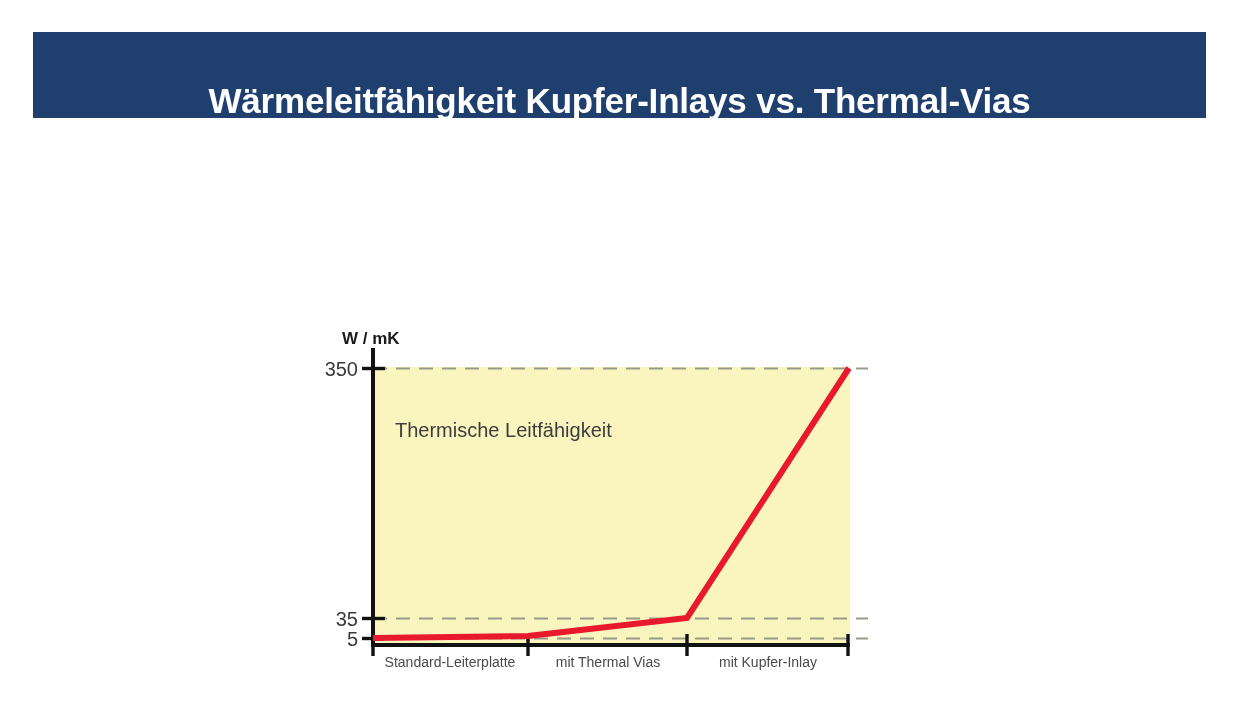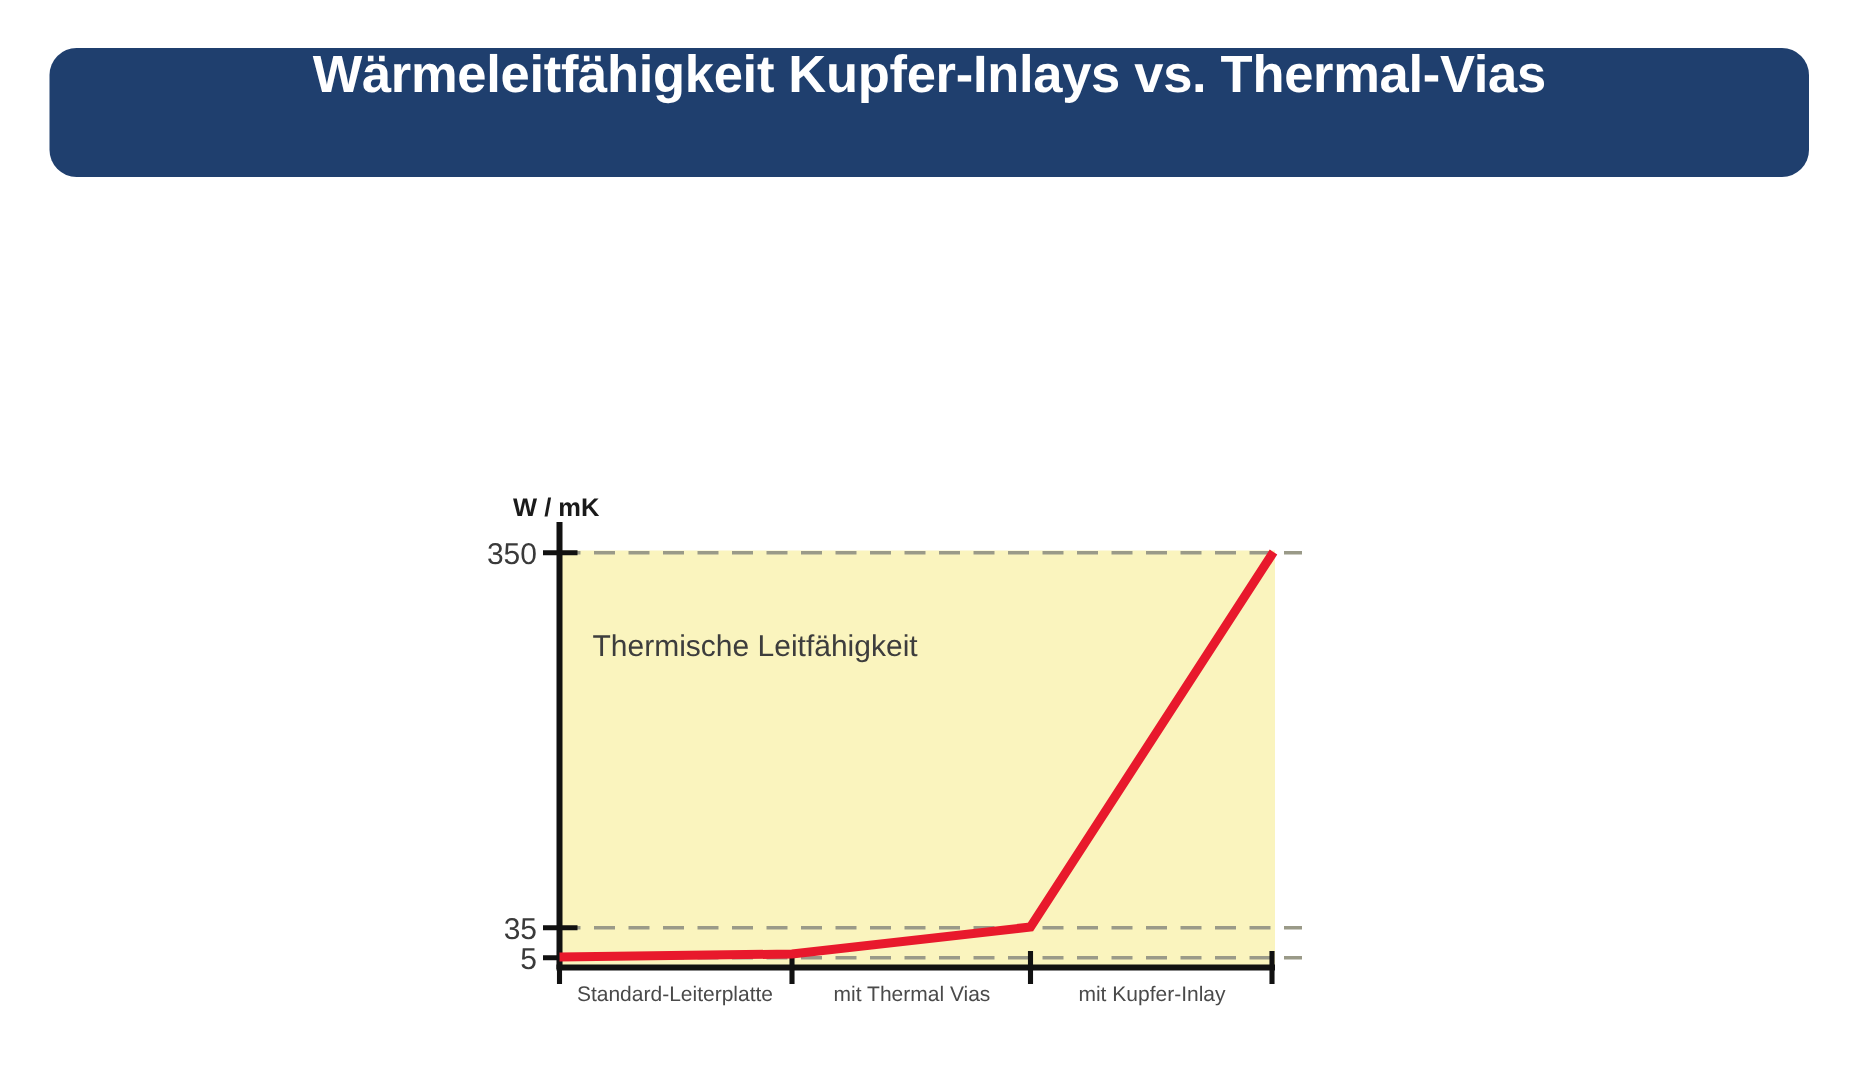--- a/index.html
+++ b/index.html
@@ -17,23 +17,22 @@
 
   
   #header-banner {
     position: absolute;
     left: 33px;
     top: 32px;
     width: 1173px;
     height: 86px;
     background: #1f3f6e;
     display: flex;
-    align-items: flex-start;
+    align-items: flex-end;
     justify-content: center;
-    border-radius: 18px;
   }
   #header-title {
     color: #ffffff;
     font-family: "Liberation Sans", sans-serif;
     font-weight: bold;
     font-size: 35px;
     letter-spacing: -0.2px;
     white-space: nowrap;
     line-height: 1;
   }

